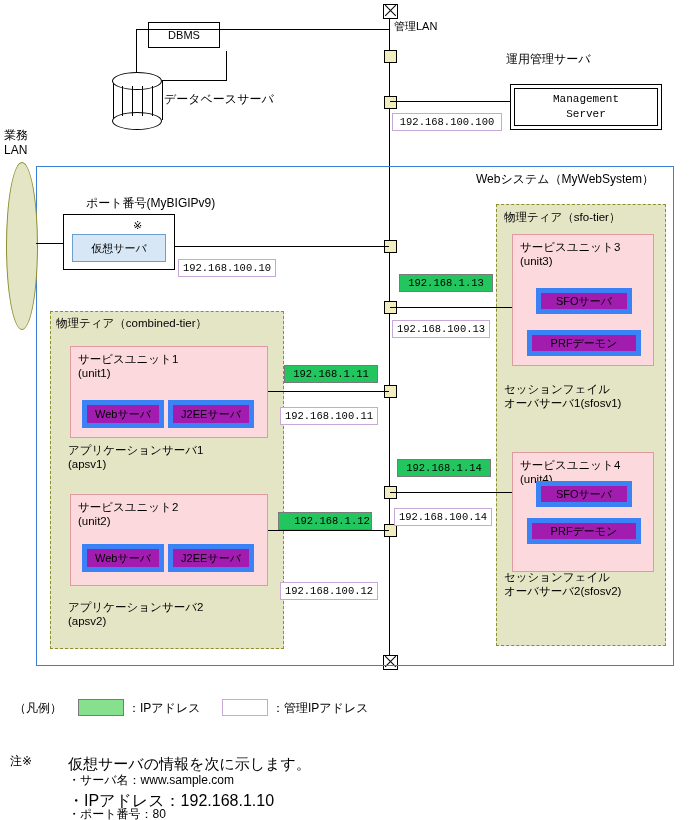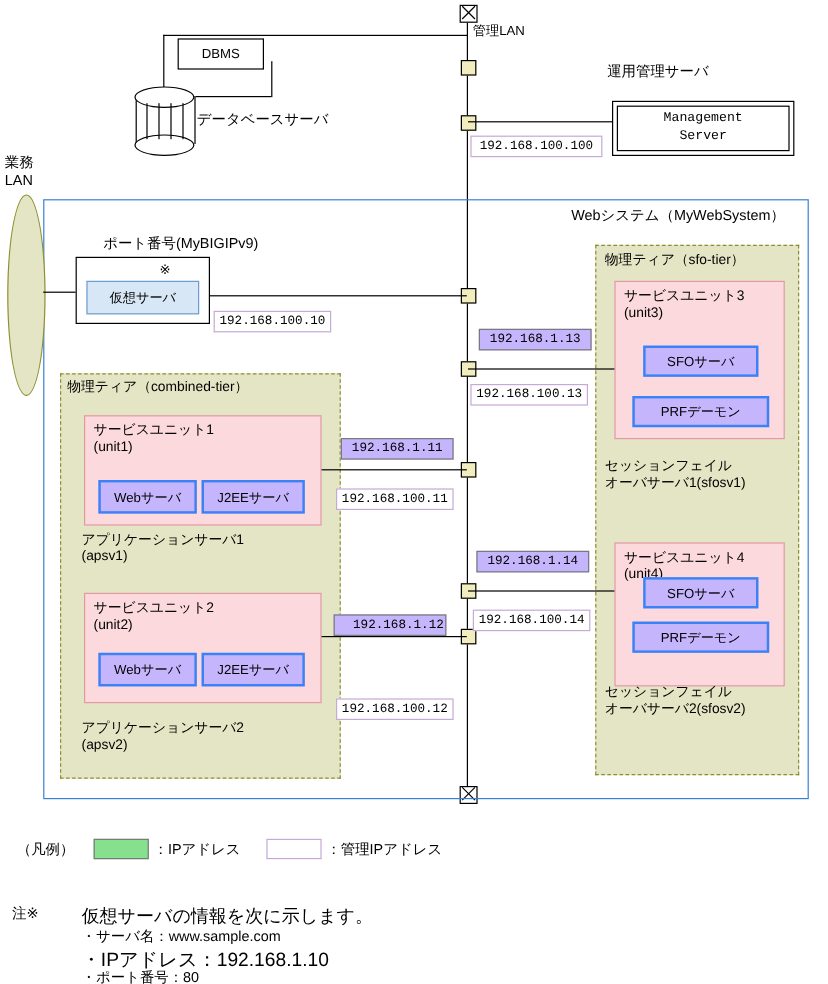--- a/index.html
+++ b/index.html
@@ -42,21 +42,21 @@
   .dbl{
     position:absolute;border:1px solid #000;background:#fff;box-sizing:border-box;
   }
   .dbl .inner{
     position:absolute;left:3px;top:3px;right:3px;bottom:3px;border:1px solid #000;
     display:flex;align-items:center;justify-content:center;text-align:center;white-space:pre;
   }
 
   
   .ipgreen{
-    position:absolute;background:#c4b5fd;border:1px solid #7a7a7a;
+    position:absolute;background:#22c55e;border:1px solid #7a7a7a;
     box-sizing:border-box;
     display:flex;align-items:center;justify-content:center;
     font-family:"Liberation Mono","DejaVu Sans Mono",monospace;
     font-size:10.5px;
   }
   .ippurple{
     position:absolute;background:#ffffff;border:1px solid #c6a9d6;
     box-sizing:border-box;
     display:flex;align-items:center;justify-content:center;
     font-family:"Liberation Mono","DejaVu Sans Mono",monospace;
@@ -71,21 +71,21 @@
   .dashed-olive{
     position:absolute;border:1px dashed #8d8f2f;background:#e4e5c4;box-sizing:border-box;
   }
   .dashed-olive2{
     position:absolute;border:1px dashed #8d8f2f;background:#e4e5c4;box-sizing:border-box;
   }
   .pinkbox{
     position:absolute;border:1px solid #e09aa2;background:#fbd9dc;box-sizing:border-box;
   }
   .whitebox{
-    position:absolute;border:2px solid #3b82f6;background:#c4b5fd;box-sizing:border-box;
+    position:absolute;border:5px solid #3b82f6;background:#a21caf;box-sizing:border-box;
     display:flex;align-items:center;justify-content:center;white-space:pre;
   }
   .bluebox{
     position:absolute;border:1px solid #6f9fd0;background:#d7e7f5;box-sizing:border-box;
     display:flex;align-items:center;justify-content:center;white-space:pre;
   }
 
   
   .ellipse{
     position:absolute;border:1px solid #8d8f2f;background:#e4e5c4;border-radius:50%;
@@ -112,21 +112,21 @@
 
 <div class="node" style="left:384px;top:50px;"></div>
 <div class="node" style="left:384px;top:96px;"></div>
 <div class="node" style="left:384px;top:240px;"></div>
 <div class="node" style="left:384px;top:301px;"></div>
 <div class="node" style="left:384px;top:385px;"></div>
 <div class="node" style="left:384px;top:486px;"></div>
 <div class="node" style="left:384px;top:524px;"></div>
 <div class="xnode" style="left:383px;top:655px;"></div>
 
-<div class="box" style="left:148px;top:32px;width:72px;height:26px;">DBMS</div>
+<div class="box" style="left:148px;top:22px;width:72px;height:26px;">DBMS</div>
 <div class="line hline" style="left:136px;top:29px;width:254px;"></div>
 <div class="line vline" style="left:136px;top:29px;height:52px;"></div>
 <div class="line hline" style="left:136px;top:80px;width:90px;"></div>
 <div class="line vline" style="left:226px;top:51px;height:30px;"></div>
 
 <div class="cyl-body" style="left:113px;top:80px;width:48px;height:40px;"></div>
 <div class="cyl-top" style="left:112px;top:72px;width:48px;height:16px;"></div>
 <div class="cyl-bot" style="left:112px;top:112px;width:48px;height:16px;"></div>
 <div class="cyl-lines" style="left:113px;top:86px;width:48px;height:30px;">
   <div style="left:9px;top:0;height:30px;"></div>

